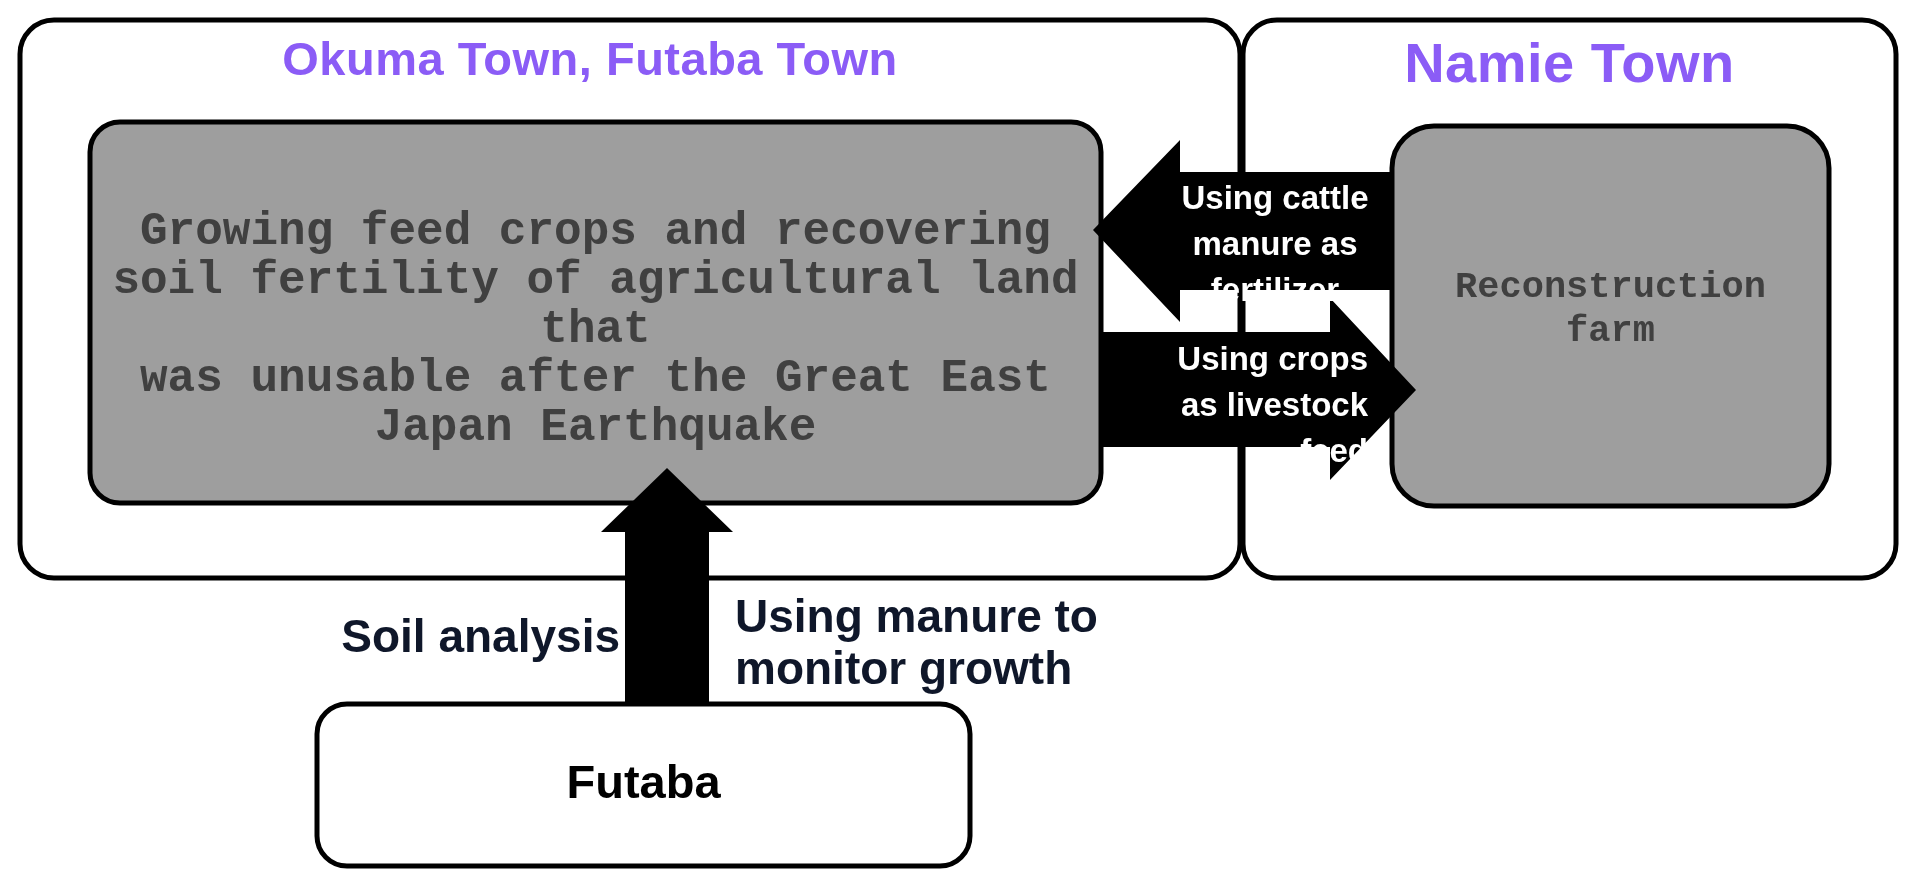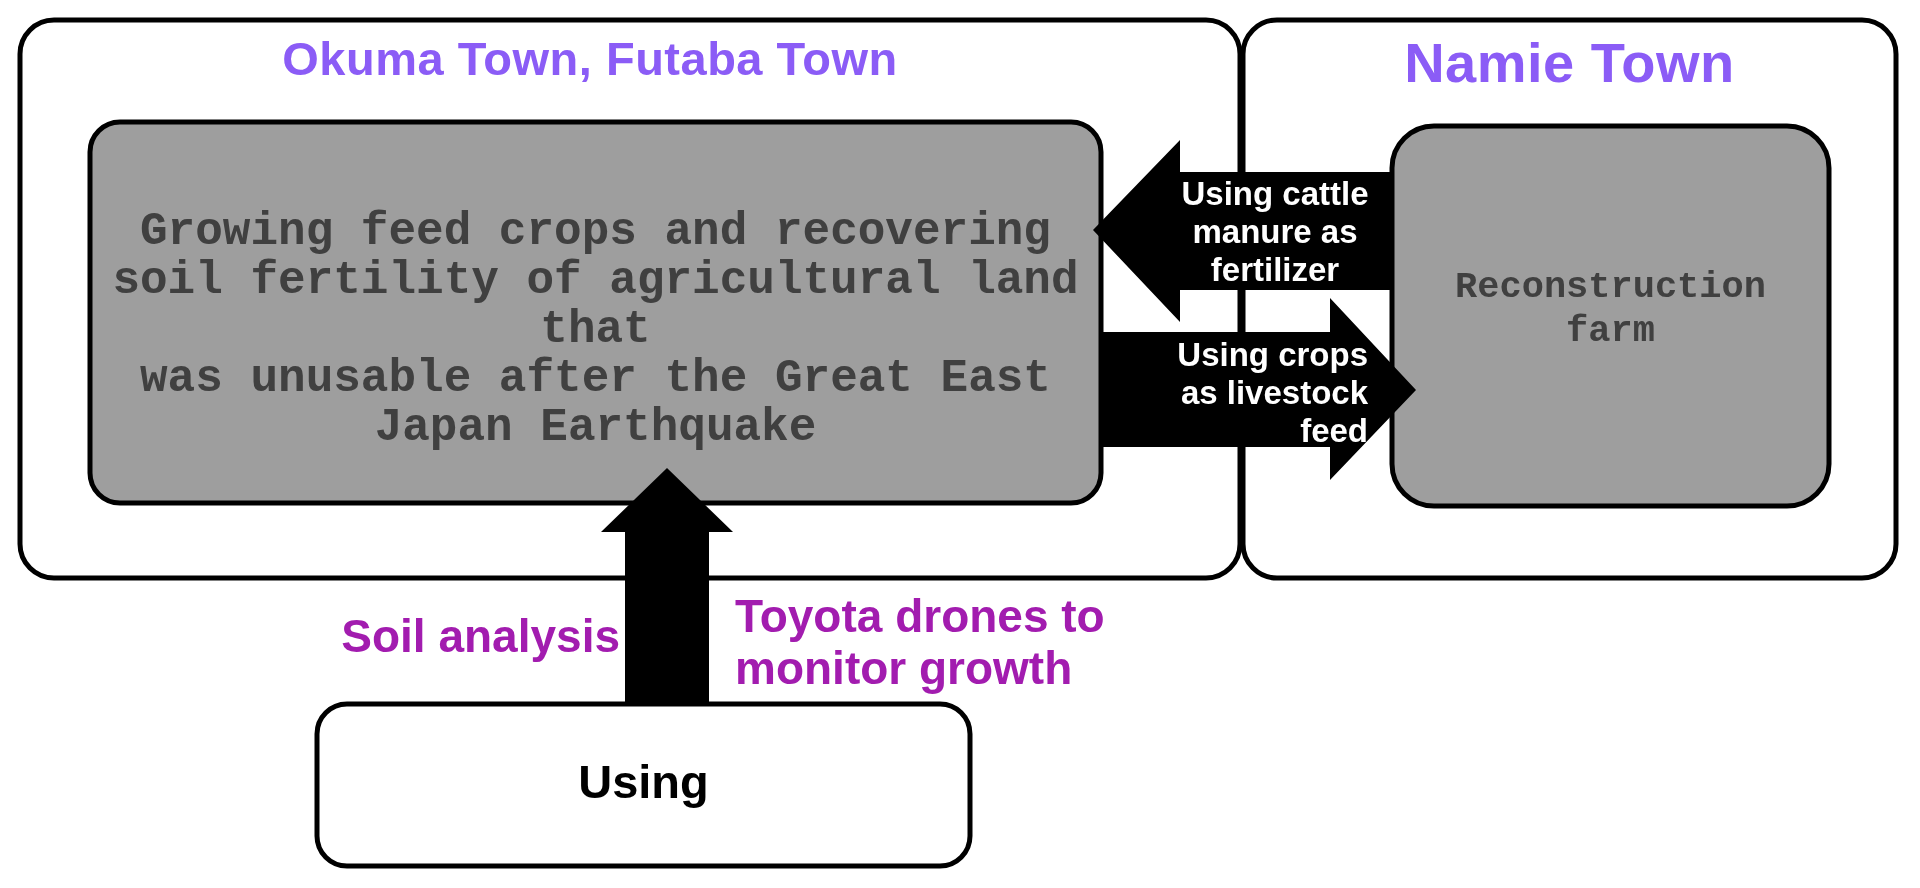--- a/index.html
+++ b/index.html
@@ -8,22 +8,22 @@
   .lbl {
     position: absolute;
     font-family: "Liberation Sans", sans-serif;
     font-weight: bold;
     text-align: center;
     line-height: 1.0;
     white-space: pre-line;
   }
   .region-title { font-size: 47px; color: #8b5cf6; letter-spacing: 0.5px; }
   .grey-text { color: #404040; font-size: 46px; line-height: 49px; font-family: Liberation Mono, monospace; }
-  .arrow-text { color: #ffffff; font-size: 33px; line-height: 38px; }
-  .side-text { color: #a21caf; font-size: 46px; line-height: 52px; text-align: left; }
+  .arrow-text { color: #ffffff; font-size: 33px; line-height: 46px; }
+  .side-text { color: #0f172a; font-size: 46px; line-height: 52px; text-align: left; }
   .toyota-text { color: #000; font-size: 47px; }
 </style>
 </head>
 <body>
 
 <svg width="1920" height="888" viewBox="0 0 1920 888">
 
   <rect x="20" y="20" width="1220" height="558" rx="34" ry="34" fill="#ffffff" stroke="#000" stroke-width="5"></rect>
   <rect x="1243" y="20" width="653" height="558" rx="34" ry="34" fill="#ffffff" stroke="#000" stroke-width="5"></rect>
 
@@ -50,16 +50,16 @@
 farm</div>
 
 <div class="lbl arrow-text" style="left:1160px; top:175px; width:230px;">Using cattle
 manure as
 fertilizer</div>
 <div class="lbl arrow-text" style="left:1118px; top:336px; width:250px; text-align:right;">Using crops
 as livestock
 feed</div>
 
 <div class="lbl side-text" style="left:310px; top:610px; width:310px; text-align:right;">Soil analysis</div>
-<div class="lbl side-text" style="left:735px; top:590px; width:420px;">Toyota drones to
+<div class="lbl side-text" style="left:735px; top:590px; width:420px;">Using manure to
 monitor growth</div>
 
-<div class="lbl toyota-text" style="left:317px; top:758px; width:653px;">Using</div>
+<div class="lbl toyota-text" style="left:317px; top:758px; width:653px;">Futaba</div>
 
 </body></html>

